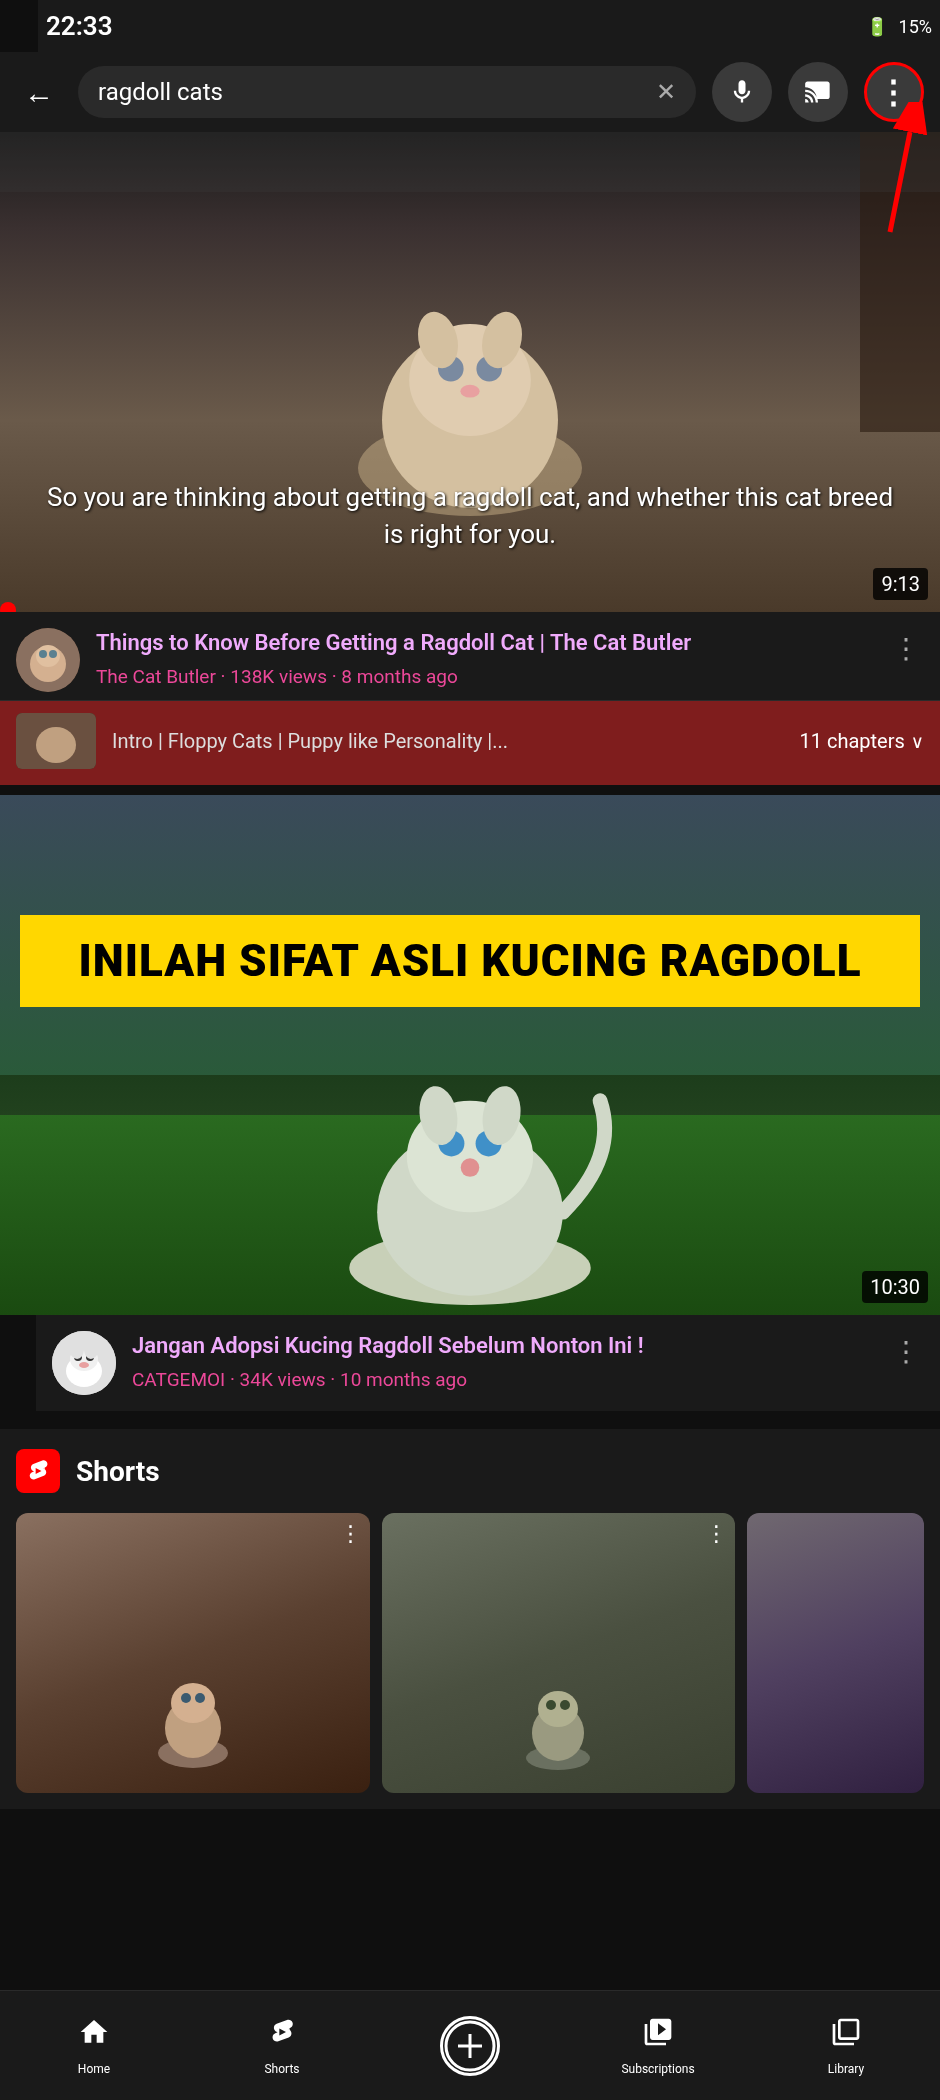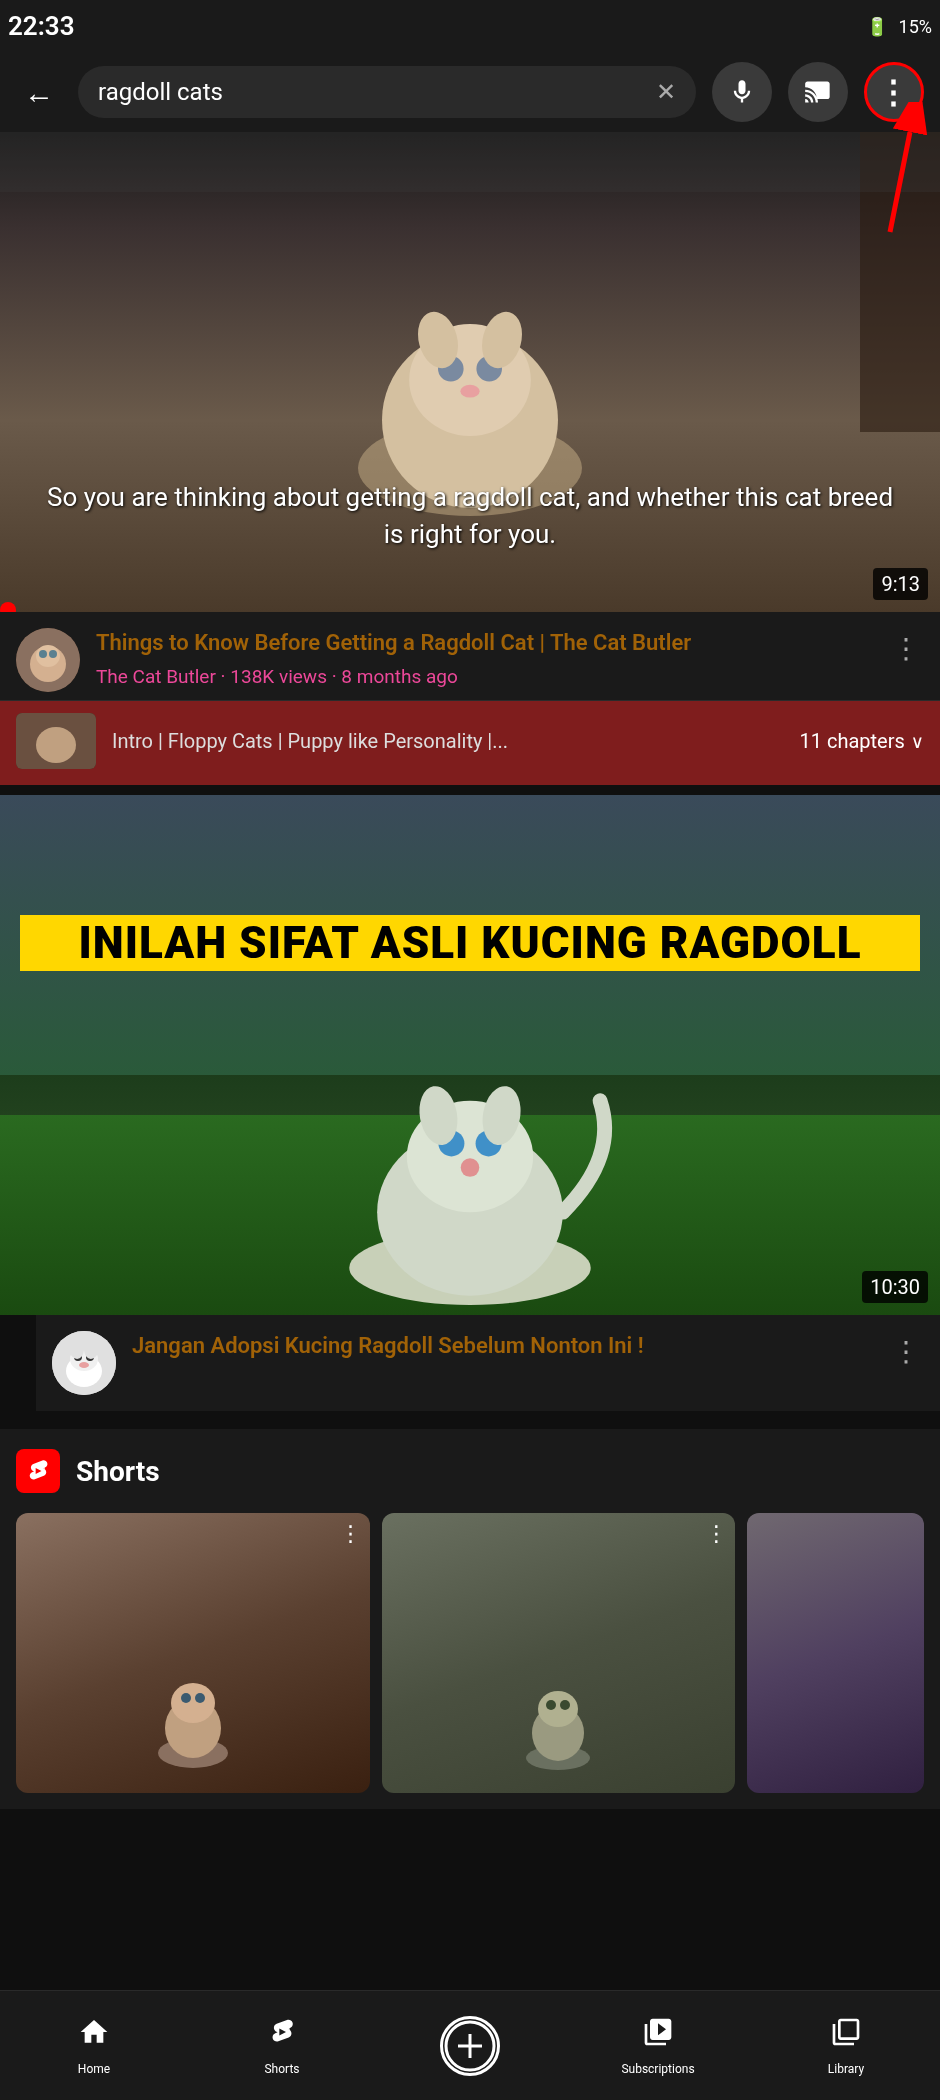--- a/index.html
+++ b/index.html
@@ -15,20 +15,21 @@
     }
 
     
     .status-bar {
       background: #1a1a1a;
       height: 52px;
       display: flex;
       align-items: center;
       justify-content: space-between;
       padding: 0 8px;
+      margin-left: 38px;
     }
     .status-time {
       font-size: 26px;
       font-weight: 600;
       color: #fff;
     }
     .status-icons {
       display: flex;
       align-items: center;
       gap: 10px;
@@ -173,21 +174,21 @@
       width: 100%;
       height: 100%;
       background: radial-gradient(circle, #8a7060 0%, #5a4030 100%);
     }
     .video-meta {
       flex: 1;
     }
     .video-title {
       font-size: 22px;
       font-weight: 600;
-      color: #a16207;
+      color: #f0abfc;
       line-height: 1.4;
     }
     .video-stats {
       font-size: 19px;
       color: #ec4899;
       margin-top: 6px;
     }
     .more-icon {
       font-size: 28px;
       color: #aaa;
@@ -241,21 +242,21 @@
       height: 100%;
       background: linear-gradient(180deg, #2a4a2a 0%, #1a3a1a 50%, #3a5a2a 100%);
       position: relative;
     }
     .thumb2-yellow-banner {
       position: absolute;
       top: 120px;
       left: 20px;
       right: 20px;
       background: #FFD700;
-      padding: 2px 24px;
+      padding: 20px 24px;
       text-align: center;
     }
     .banner-text {
       font-size: 44px;
       font-weight: 900;
       color: #000;
       letter-spacing: 1px;
     }
 
     
@@ -521,20 +522,23 @@
       <ellipse cx="32" cy="28" rx="14" ry="12" fill="#f0f0f0"></ellipse>
       <circle cx="26" cy="26" r="4" fill="#333"></circle>
       <circle cx="38" cy="26" r="4" fill="#333"></circle>
       <ellipse cx="24" cy="16" rx="8" ry="12" fill="#e0e0e0" transform="rotate(-10,24,16)"></ellipse>
       <ellipse cx="40" cy="16" rx="8" ry="12" fill="#e0e0e0" transform="rotate(10,40,16)"></ellipse>
       <ellipse cx="32" cy="34" rx="5" ry="3" fill="#e8a0a0"></ellipse>
     </svg>
   </div>
   <div class="video-meta">
     <div class="video-title">Jangan Adopsi Kucing Ragdoll Sebelum Nonton Ini !</div>
+    <div class="video-stats">
+      <span>CATGEMOI</span> · <span>34K views · 10 months ago</span>
+    </div>
   </div>
   <div class="more-icon">⋮</div>
 </div>
 
 <div class="section-separator"></div>
 
 <div class="shorts-section">
   <div class="shorts-header">
     <div class="shorts-icon">
       <svg width="28" height="28" viewBox="0 0 24 24" fill="white">

